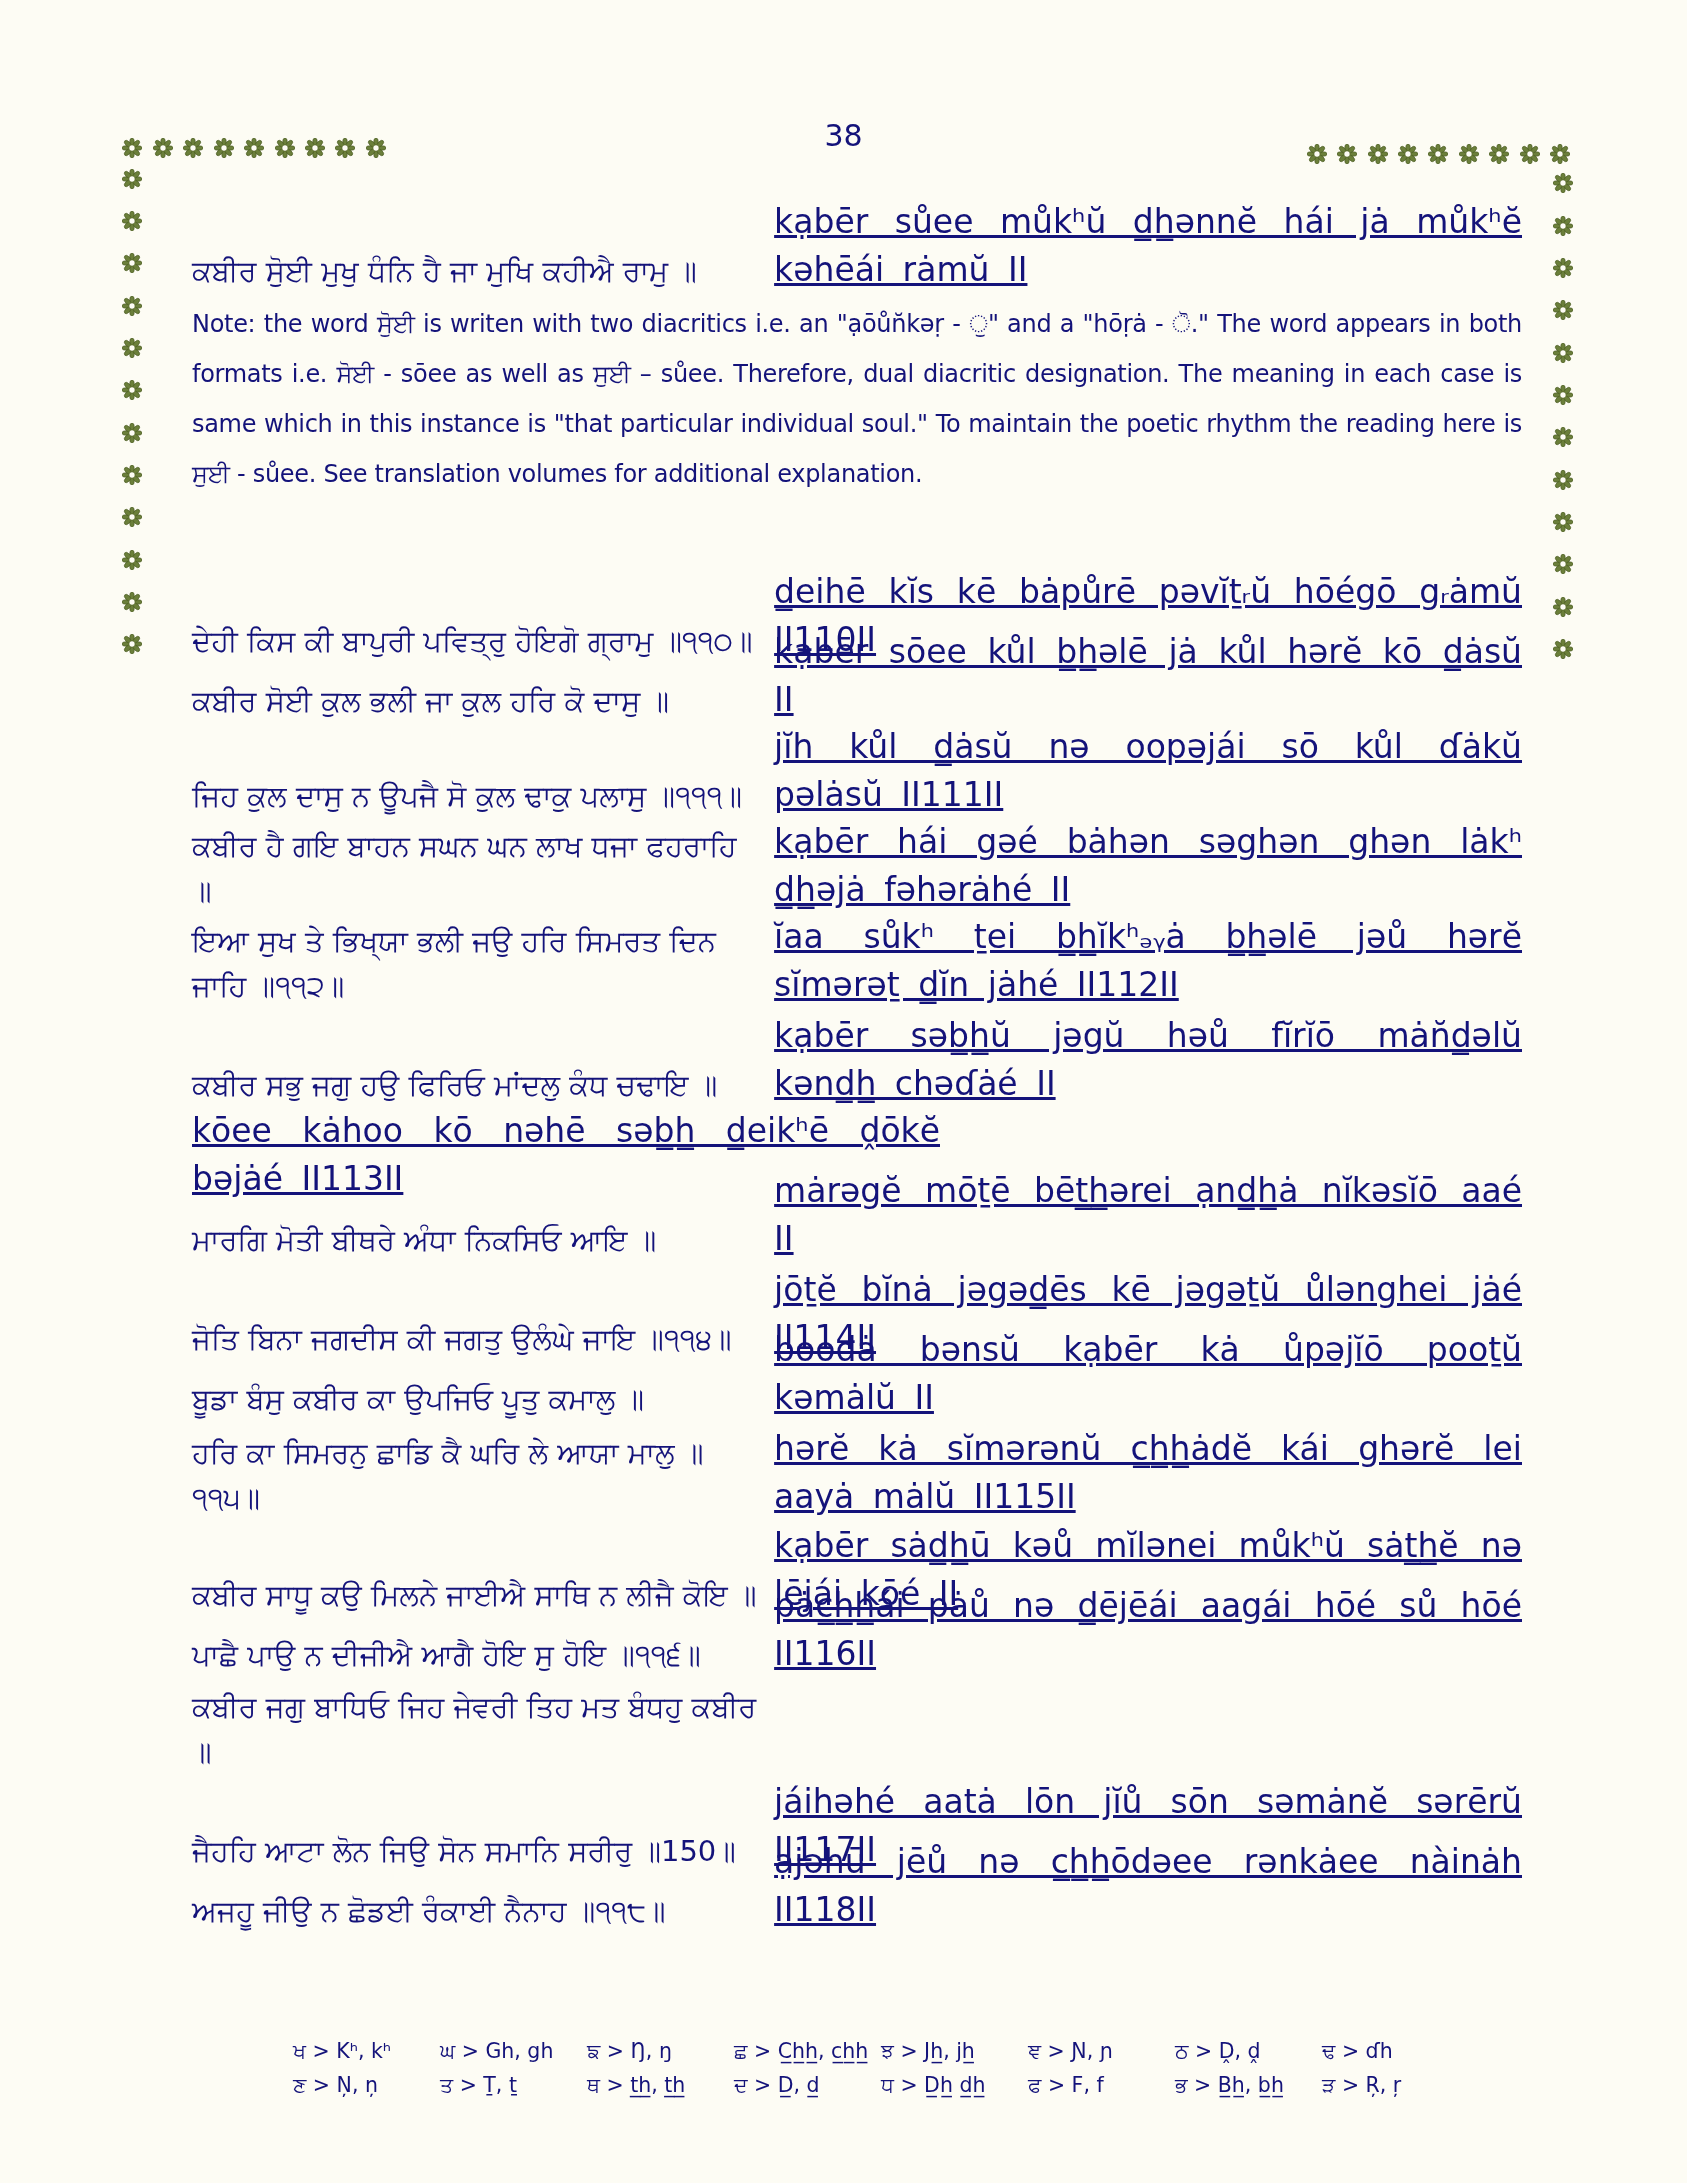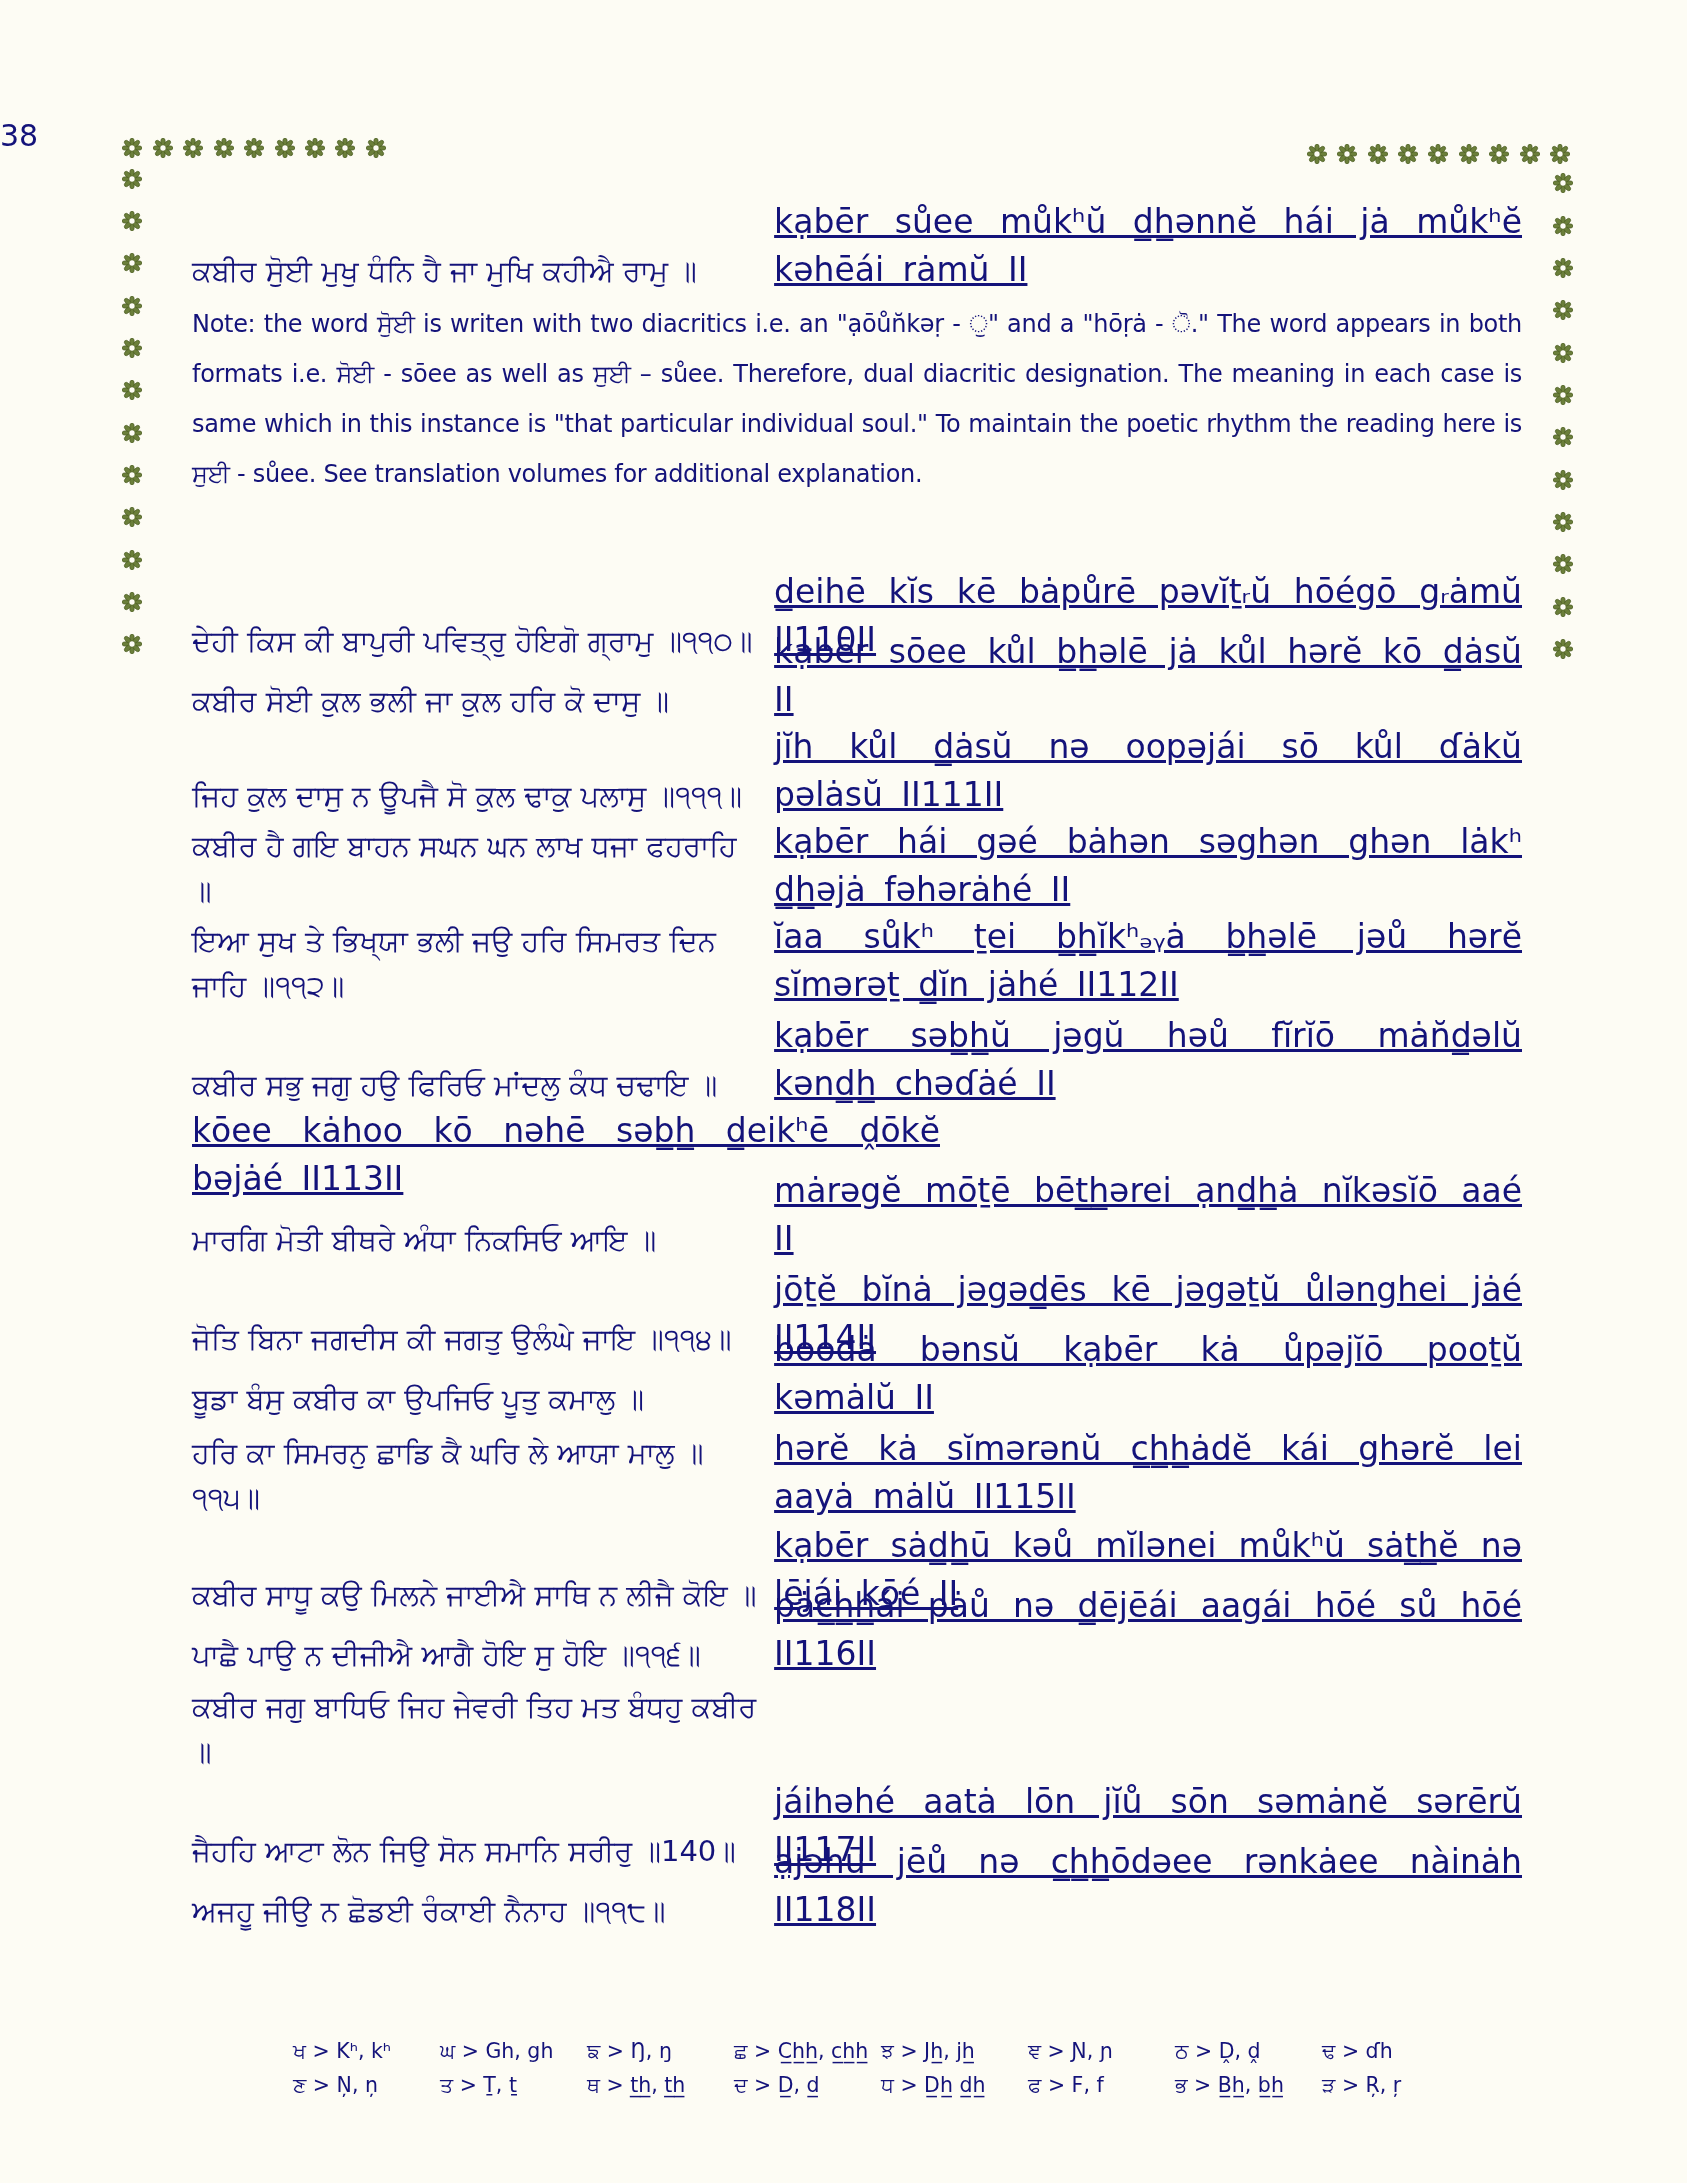--- a/index.html
+++ b/index.html
@@ -11,21 +11,21 @@
     font-family: "DejaVu Sans", "Liberation Sans", sans-serif;
     color: #14137a;
   }
   .flower {
     position: absolute;
     width: 20px; height: 20px;
   }
   .page-number {
     position: absolute;
     left: 0; width: 1687px; top: 118px;
-    text-align: left;
+    text-align: center;
     font-size: 30px;
     color: #14137a;
   }
   .verse {
     position: absolute;
     left: 192px; width: 1330px;
   }
   .row {
     display: flex;
     margin: 0;
@@ -273,21 +273,21 @@
       <div class="tr">kạbēr sȧd̲h̲ū kəů mĭlənei můkʰŭ sȧt̲h̲ĕ nə lējái kōé II</div>
     </div>
   <div class="row" style="height:60px">
       <div class="gur">ਪਾਛੈ ਪਾਉ ਨ ਦੀਜੀਐ ਆਗੈ ਹੋਇ ਸੁ ਹੋਇ ॥੧੧੬॥</div>
       <div class="tr">pȧc̲h̲h̲ái pȧů nə d̲ējēái aagái hōé sů hōé II116II</div>
     </div>
   <div class="row" style="height:97px">
       <div class="gur">ਕਬੀਰ ਜਗੁ ਬਾਧਿਓ ਜਿਹ ਜੇਵਰੀ ਤਿਹ ਮਤ ਬੰਧਹੁ ਕਬੀਰ ॥</div>
     </div>
   <div class="row" style="height:99px">
-      <div class="gur">ਜੈਹਹਿ ਆਟਾ ਲੋਨ ਜਿਉ ਸੋਨ ਸਮਾਨਿ ਸਰੀਰੁ ॥140॥</div>
+      <div class="gur">ਜੈਹਹਿ ਆਟਾ ਲੋਨ ਜਿਉ ਸੋਨ ਸਮਾਨਿ ਸਰੀਰੁ ॥150॥</div>
       <div class="tr">jáihəhé aatȧ lōn jĭů sōn səmȧnĕ sərērŭ II117II</div>
     </div>
   <div class="row" style="height:60px">
       <div class="gur">ਅਜਹੂ ਜੀਉ ਨ ਛੋਡਈ ਰੰਕਾਈ ਨੈਨਾਹ ॥੧੧੮॥</div>
       <div class="tr">ạjəhū jēů nə c̲h̲h̲ōdəee rənkȧee nàinȧh II118II</div>
     </div>
 </div>
 
 <div class="legend">
   <div class="lrow">

